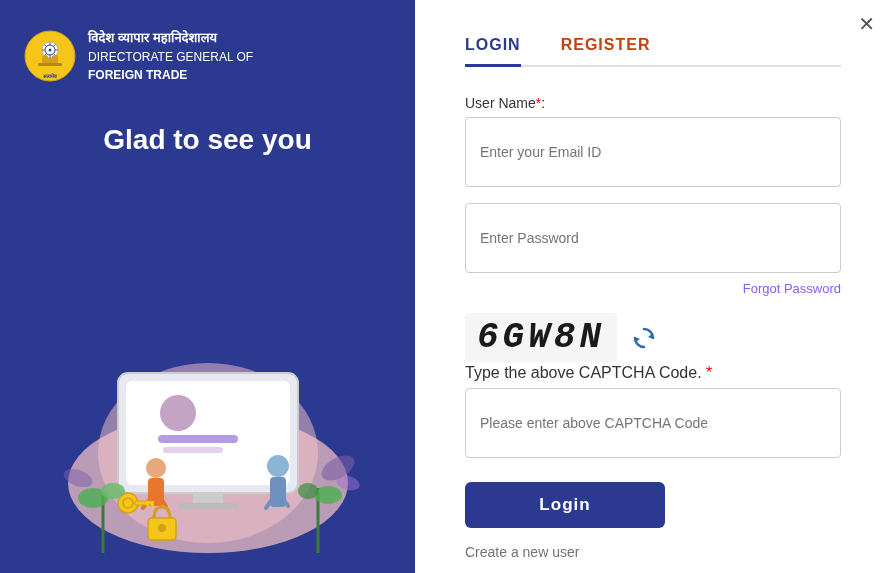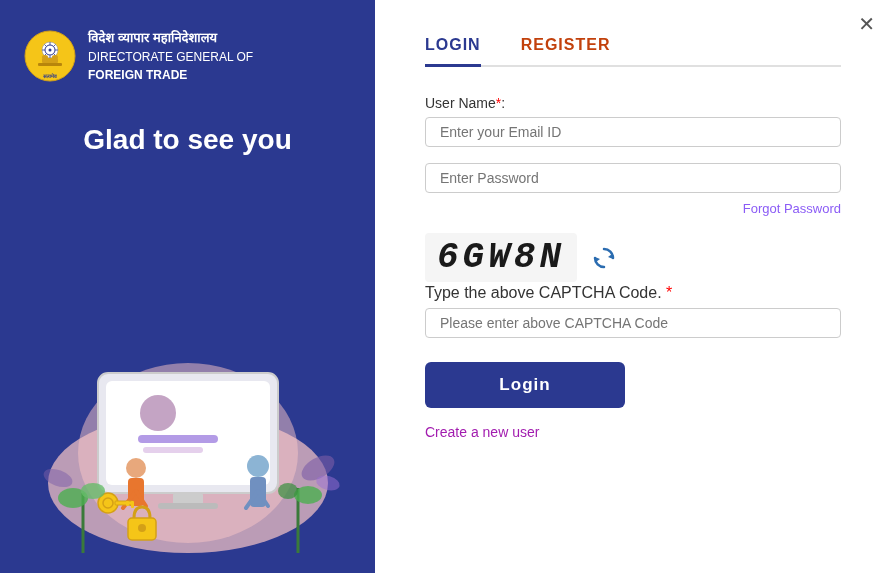--- a/index.html
+++ b/index.html
@@ -26,21 +26,21 @@
       right: 16px;
       font-size: 20px;
       cursor: pointer;
       color: #555;
       background: none;
       border: none;
       z-index: 10;
     }
     
     .left-panel {
-      width: 375px;
+      width: 415px;
       background: #2b3990;
       display: flex;
       flex-direction: column;
       padding: 28px 24px 20px 24px;
       position: relative;
       overflow: hidden;
       flex-shrink: 0;
     }
     .brand {
       display: flex;
@@ -118,21 +118,21 @@
       font-size: 14px;
       color: #333;
       margin-bottom: 6px;
       display: block;
     }
     .required {
       color: red;
     }
     .form-input {
       width: 100%;
-      padding: 6px 14px;
+      padding: 26px 14px;
       border: 1px solid #ccc;
       border-radius: 4px;
       font-size: 14px;
       color: #555;
       outline: none;
     }
     .forgot-link {
       text-align: right;
       margin-top: 6px;
     }
@@ -184,21 +184,21 @@
       font-weight: bold;
       border: none;
       border-radius: 6px;
       cursor: pointer;
       margin-top: 8px;
       margin-bottom: 16px;
       letter-spacing: 1px;
     }
     .create-link {
       font-size: 14px;
-      color: #a21caf;
+      color: #737373;
       cursor: pointer;
       text-decoration: none;
     }
     
   </style>
 </head>
 <body>
 
 <div class="modal">
   <button class="close-btn">✕</button>

